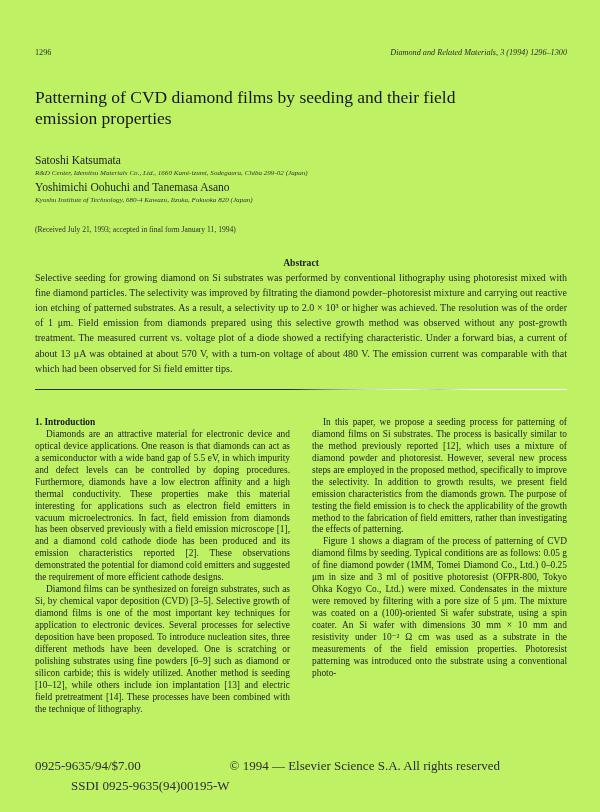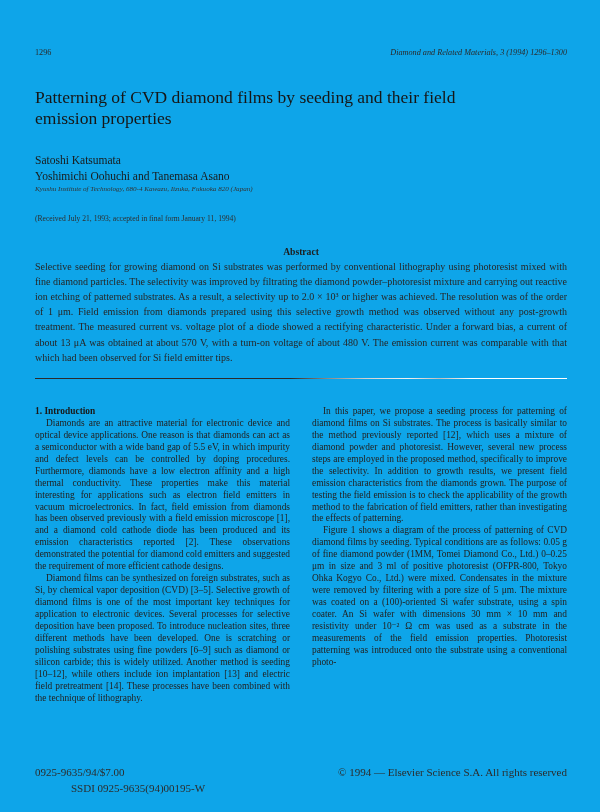--- a/index.html
+++ b/index.html
@@ -2,21 +2,21 @@
 <html><head>
 <meta charset="utf-8">
 <style>
   * { margin: 0; padding: 0; box-sizing: border-box; }
   html, body { background: #ffffff; }
   .page {
     position: relative;
     width: 600px;
     height: 812px;
     margin: 0 auto;
-    background: #0ea5e9;
+    background: #bef264;
     color: #1d1d1d;
     font-family: "Liberation Serif", "DejaVu Serif", serif;
     overflow: hidden;
   }
   .content { padding: 48px 33px 0 35px; }
 
   .running-head {
     display: flex;
     justify-content: space-between;
     align-items: baseline;
@@ -91,43 +91,44 @@
   .col p { text-indent: 11px; }
   .after-heading { margin-top: 0; }
   .mid-heading { margin-top: 27px; }
 
   .footer {
     position: absolute;
     left: 35px;
     right: 33px;
     bottom: 18px;
     display: flex;
-    justify-content: space-between;
+    justify-content: flex-start;
     align-items: flex-start;
-    font-size: 11px;
+    font-size: 13px;
     color: #2c2c2c;
     font-family: Liberation Serif, serif;
   }
   .footer-left div + div { margin-top: 4px; padding-left: 36px; }
 </style>
 </head>
 <body>
 
 <div class="page">
   <div class="content">
 
     <div class="running-head">
       <span class="page-number">1296</span>
       <span class="journal-ref">Diamond and Related Materials, 3 (1994) 1296–1300</span>
     </div>
 
     <h1 class="paper-title">Patterning of CVD diamond films by seeding and their field emission properties</h1>
 
     <div class="author-block">
       <div class="author-name">Satoshi Katsumata</div>
+      <div class="author-affil">R&amp;D Center, Idemitsu Materials Co., Ltd., 1660 Kami-izumi, Sodegaura, Chiba 299-02 (Japan)</div>
     </div>
 
     <div class="author-block">
       <div class="author-name">Yoshimichi Oohuchi and Tanemasa Asano</div>
       <div class="author-affil">Kyushu Institute of Technology, 680-4 Kawazu, Iizuka, Fukuoka 820 (Japan)</div>
     </div>
 
     <div class="received-note">(Received July 21, 1993; accepted in final form January 11, 1994)</div>
 
     <div class="abstract-heading">Abstract</div>

